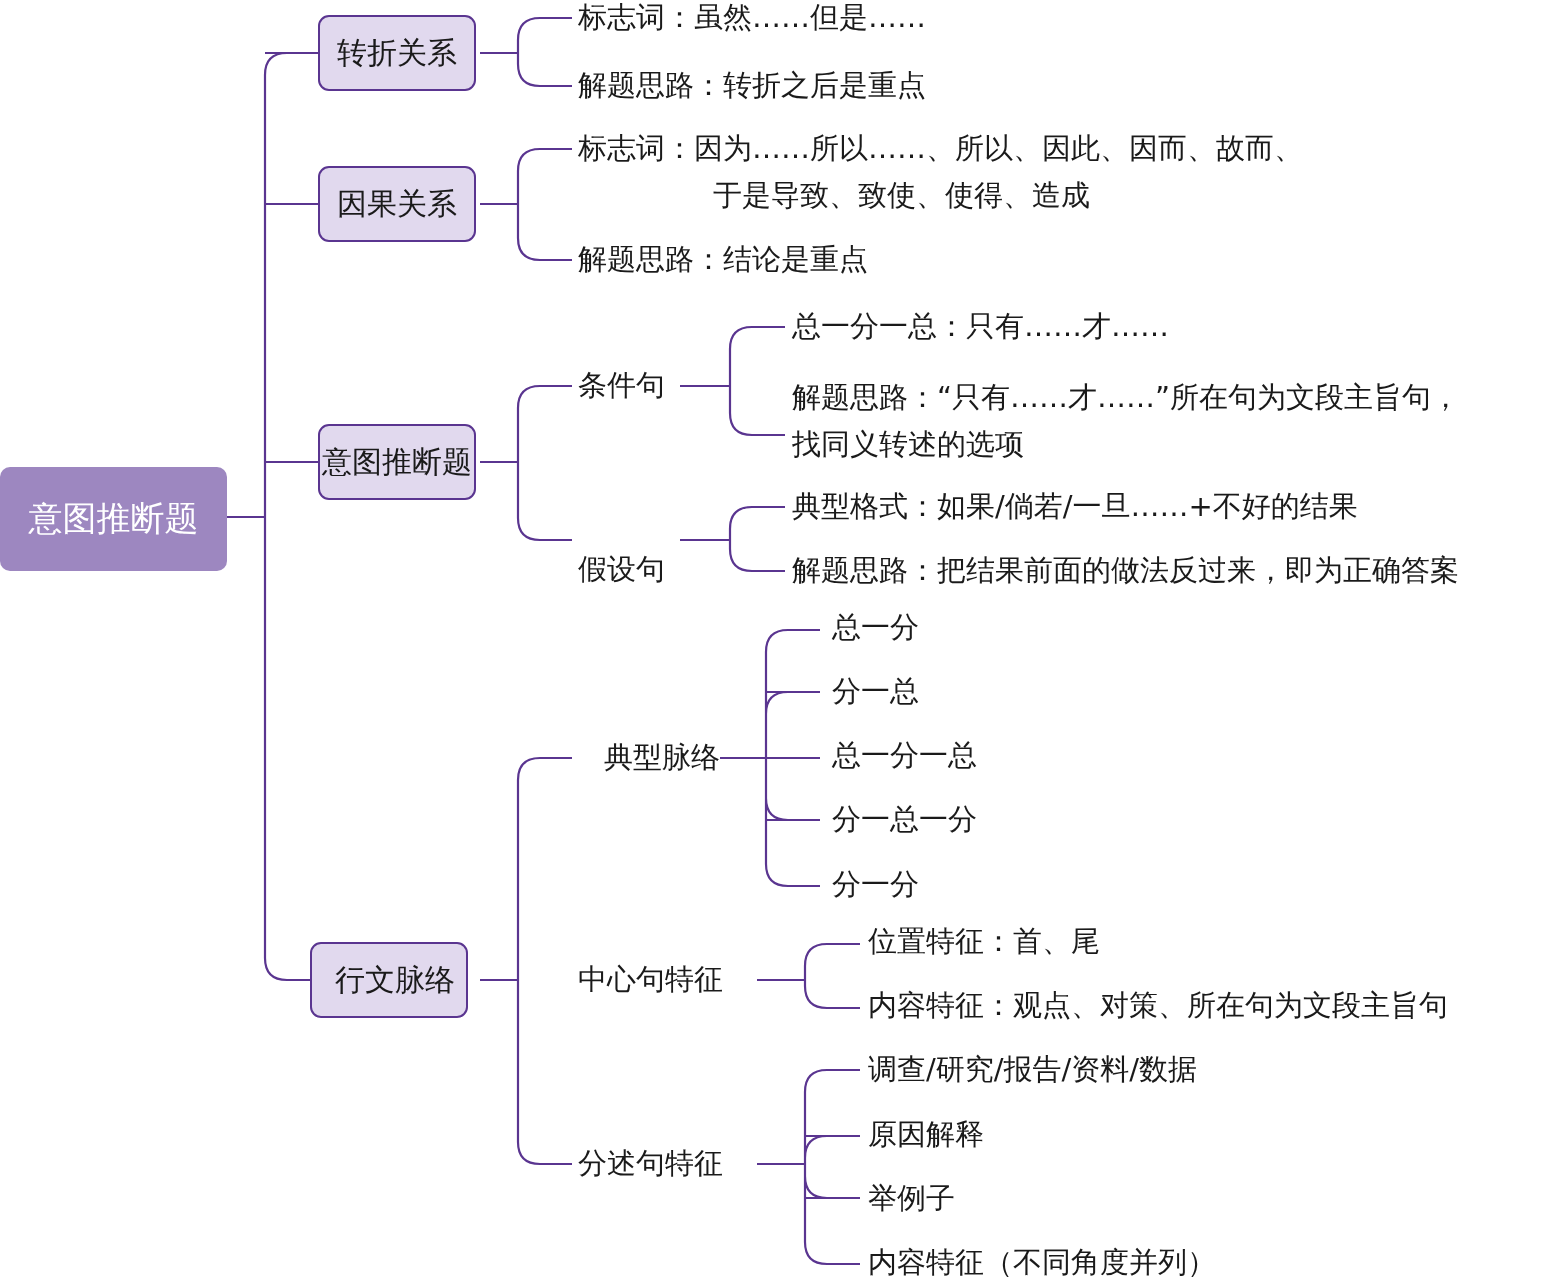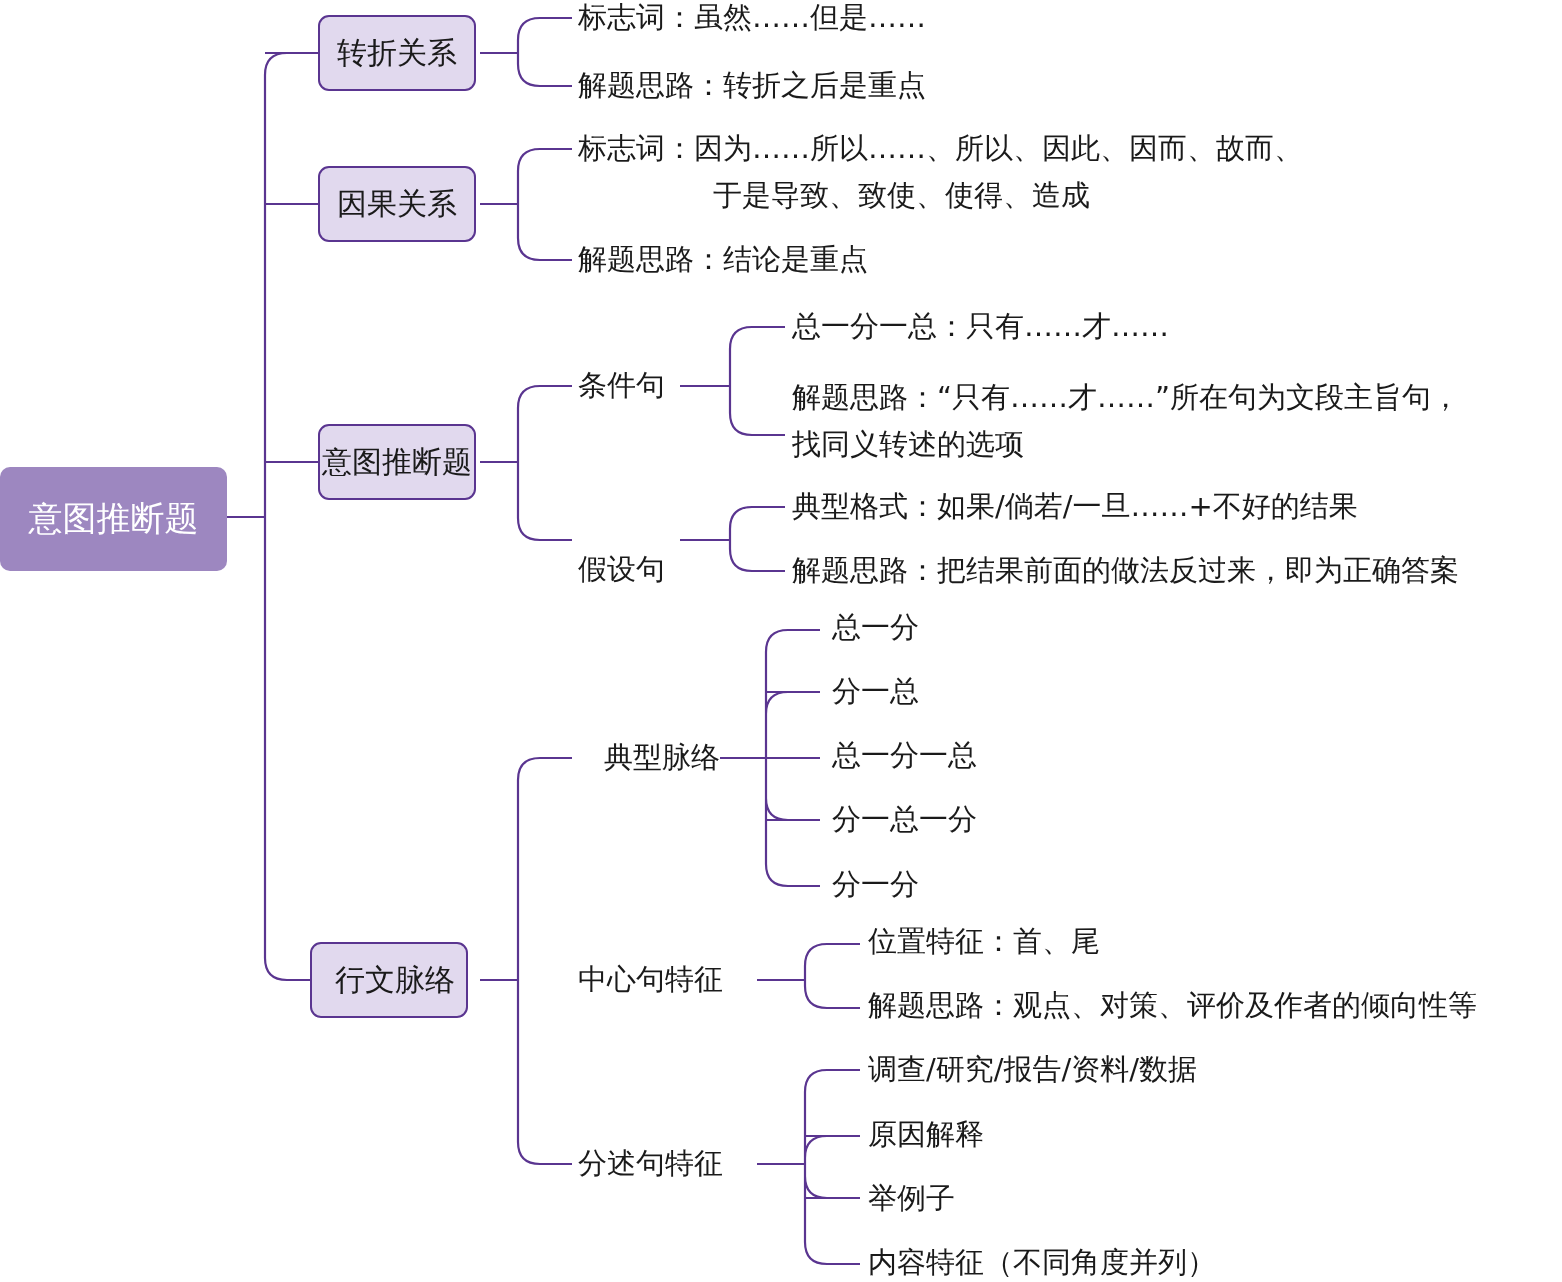--- a/index.html
+++ b/index.html
@@ -75,19 +75,19 @@
 
 <div class="t" style="left:604px;top:743px;">典型脉络</div>
 <div class="t" style="left:832px;top:613px;">总一分</div>
 <div class="t" style="left:832px;top:677px;">分一总</div>
 <div class="t" style="left:832px;top:741px;text-align:center;">总一分一总</div>
 <div class="t" style="left:832px;top:805px;">分一总一分</div>
 <div class="t" style="left:832px;top:870px;">分一分</div>
 
 <div class="t" style="left:578px;top:965px;">中心句特征</div>
 <div class="t" style="left:868px;top:927px;">位置特征：首、尾</div>
-<div class="t" style="left:868px;top:991px;">解题思路：观点、对策、评价及作者的倾向性等</div>
+<div class="t" style="left:868px;top:991px;">内容特征：观点、对策、所在句为文段主旨句</div>
 
 <div class="t" style="left:578px;top:1149px;">分述句特征</div>
 <div class="t" style="left:868px;top:1055px;">调查/研究/报告/资料/数据</div>
 <div class="t" style="left:868px;top:1120px;">原因解释</div>
 <div class="t" style="left:868px;top:1184px;">举例子</div>
 <div class="t" style="left:868px;top:1248px;">内容特征（不同角度并列）</div>
 
 </body></html>

